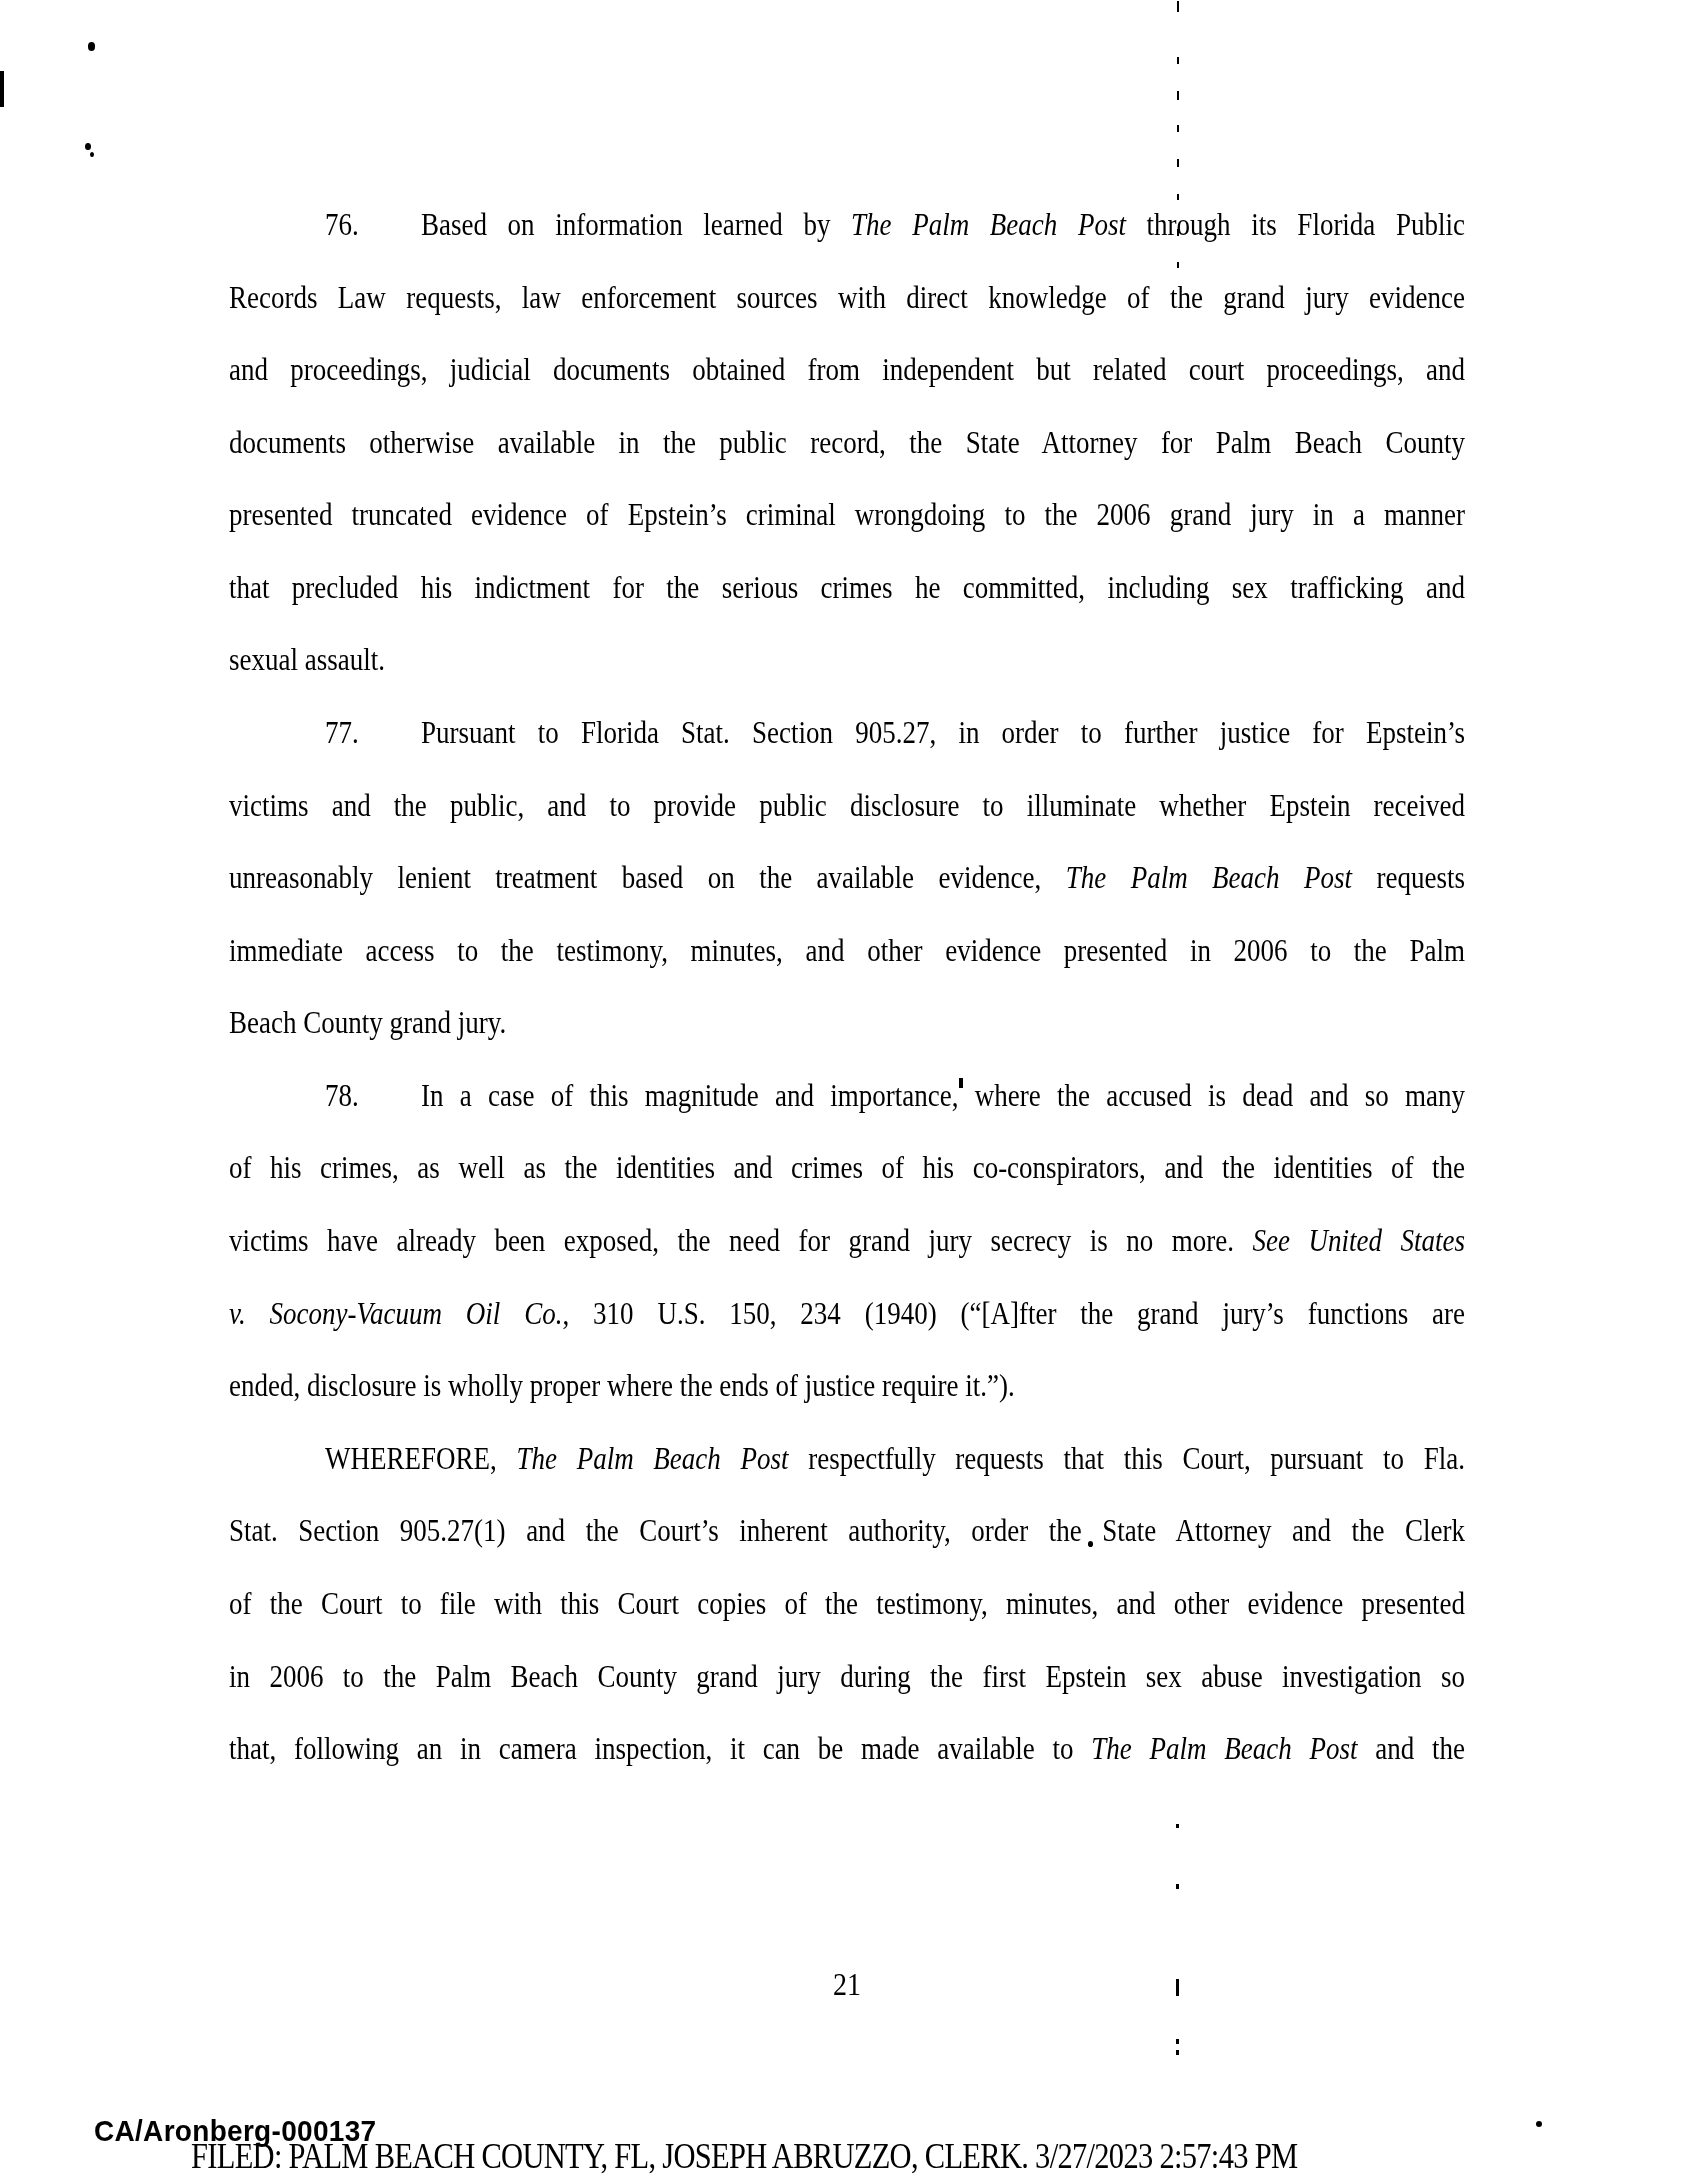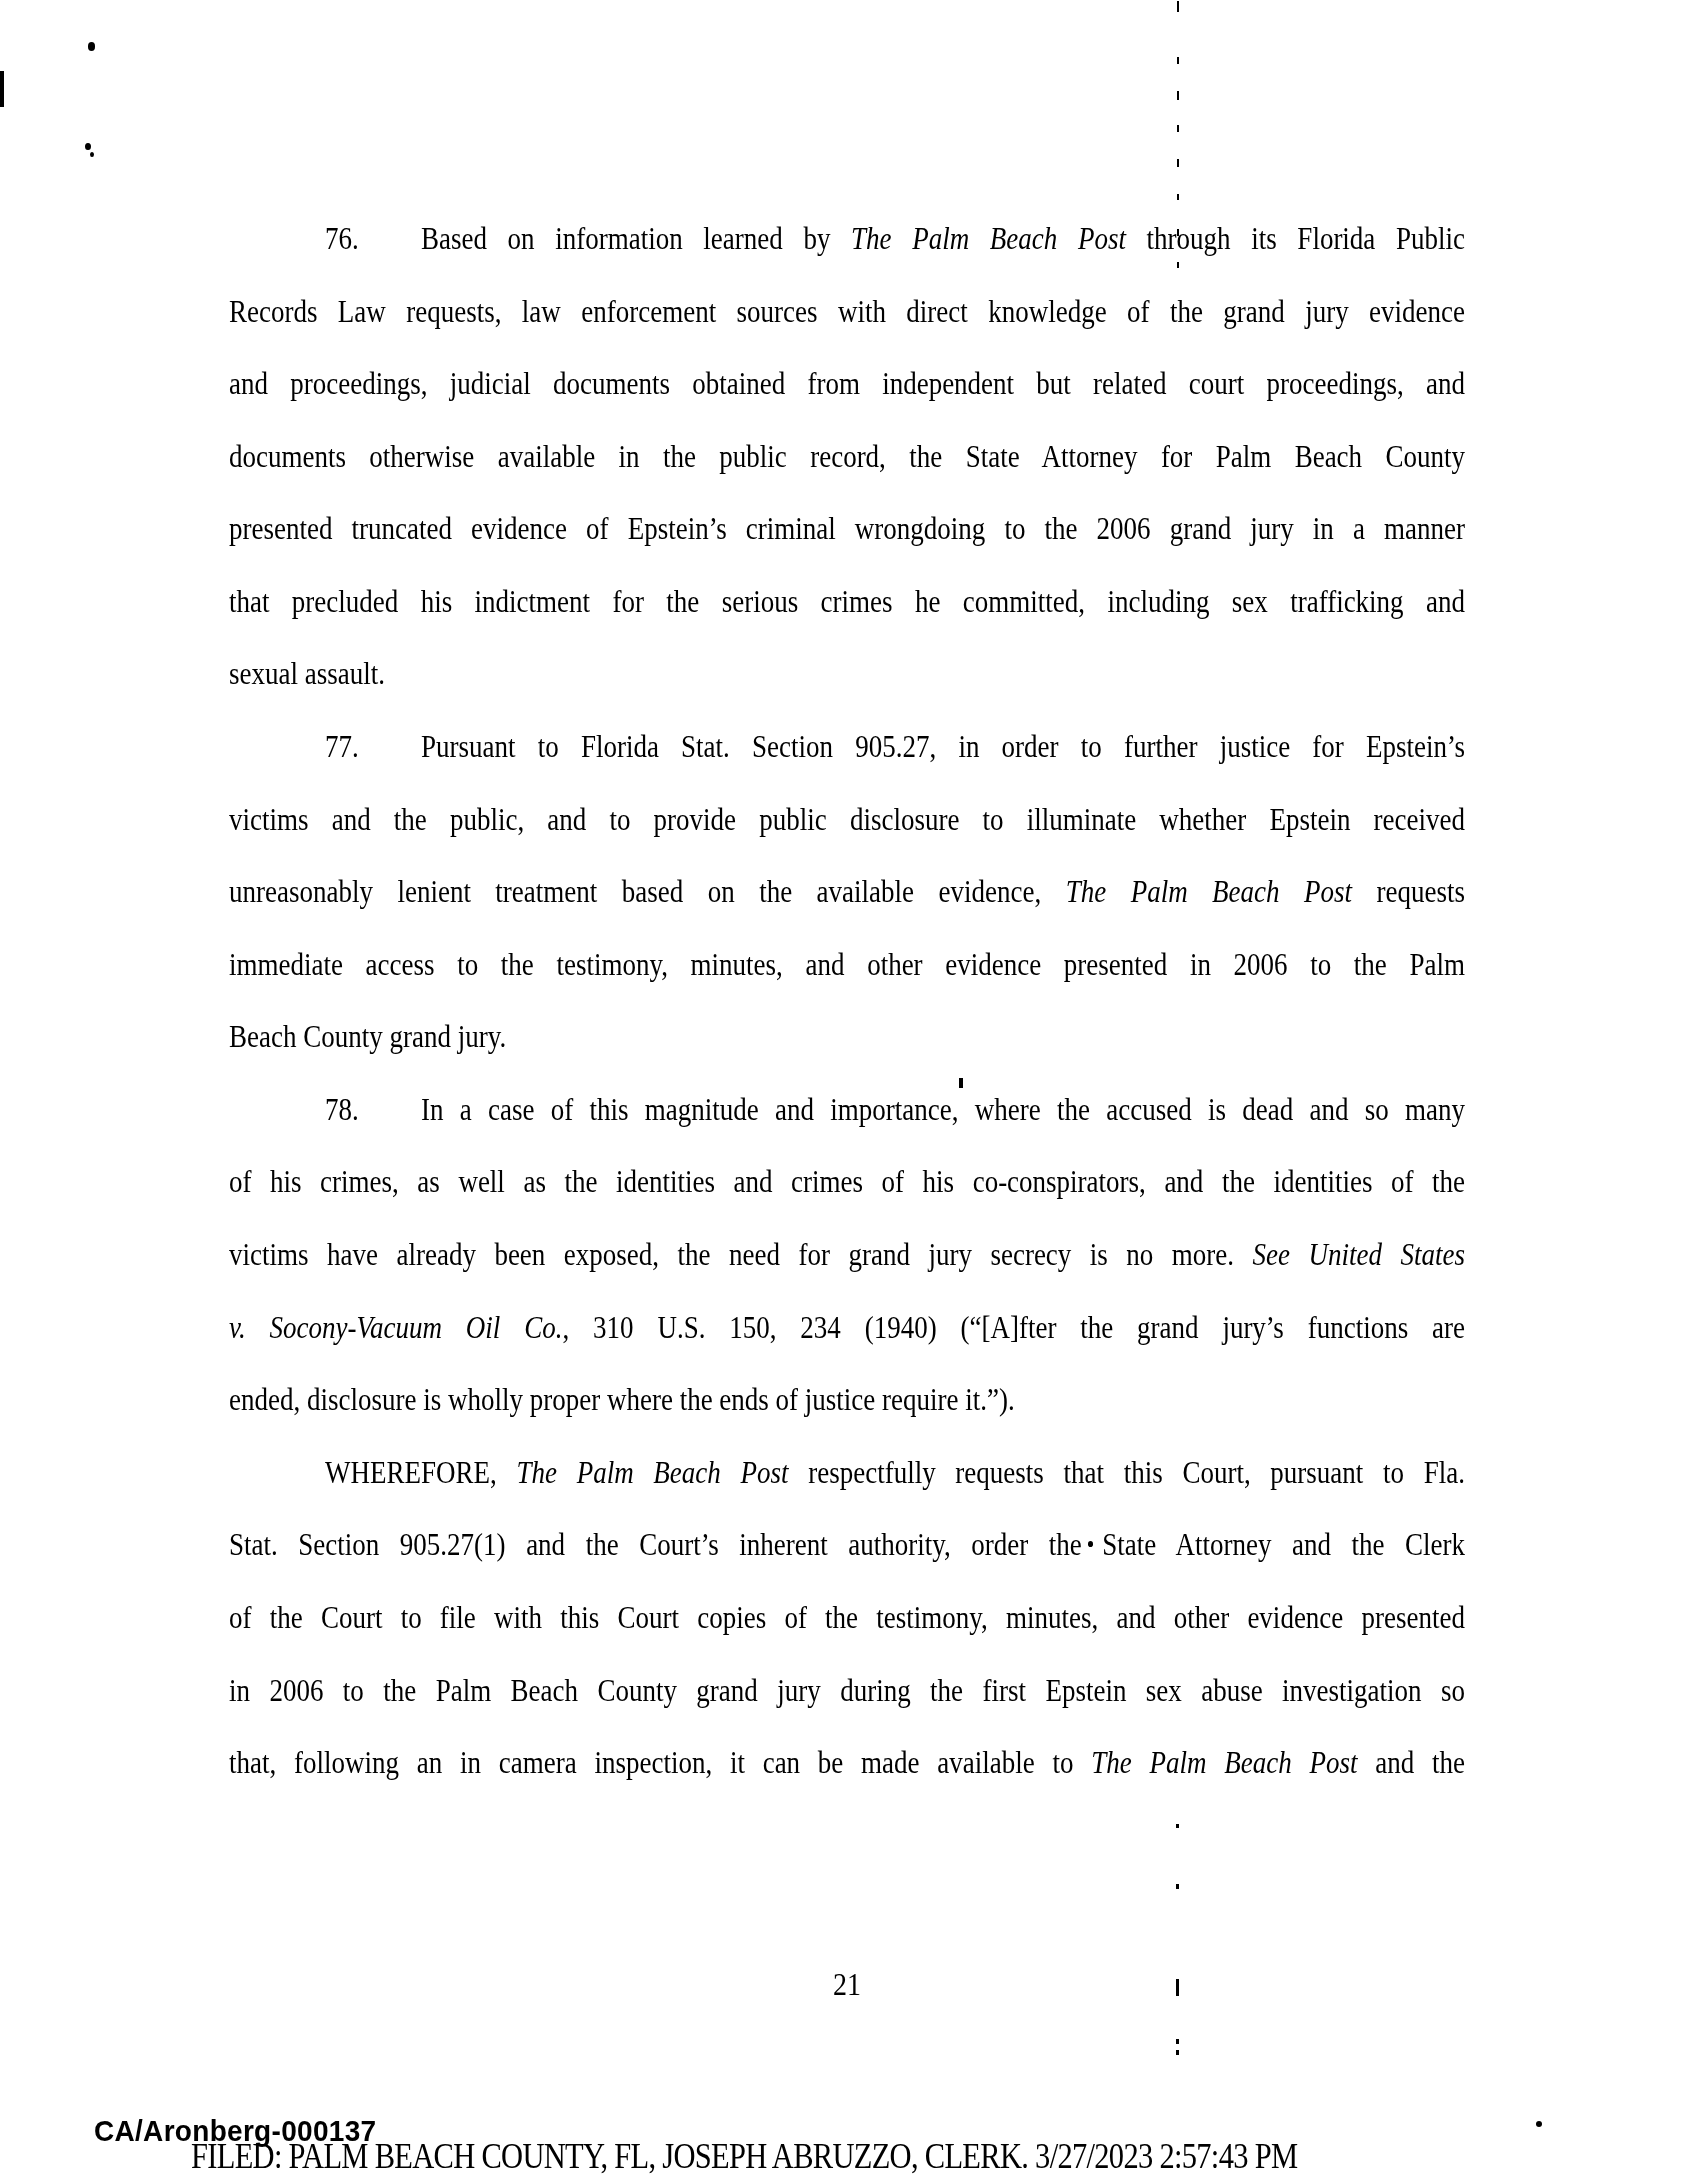--- a/index.html
+++ b/index.html
@@ -5,21 +5,21 @@
   html,body{margin:0;padding:0;}
   body{
     width:1686px;height:2183px;
     background:#ffffff;
     position:relative;
     font-family:"Liberation Serif",serif;
     color:#000;
     overflow:hidden;
   }
   .doc{
-    position:absolute;left:229px;top:220px;width:1236px;height:1591px;
+    position:absolute;left:229px;top:206px;width:1236px;height:1591px;
   }
   .line{
     position:absolute;left:0;width:1236px;
     font-size:27px;
     line-height:1.2;
     color:#000;
     text-align:justify;
     text-align-last:justify;
     text-justify:inter-word;
     transform:scaleY(1.18);

